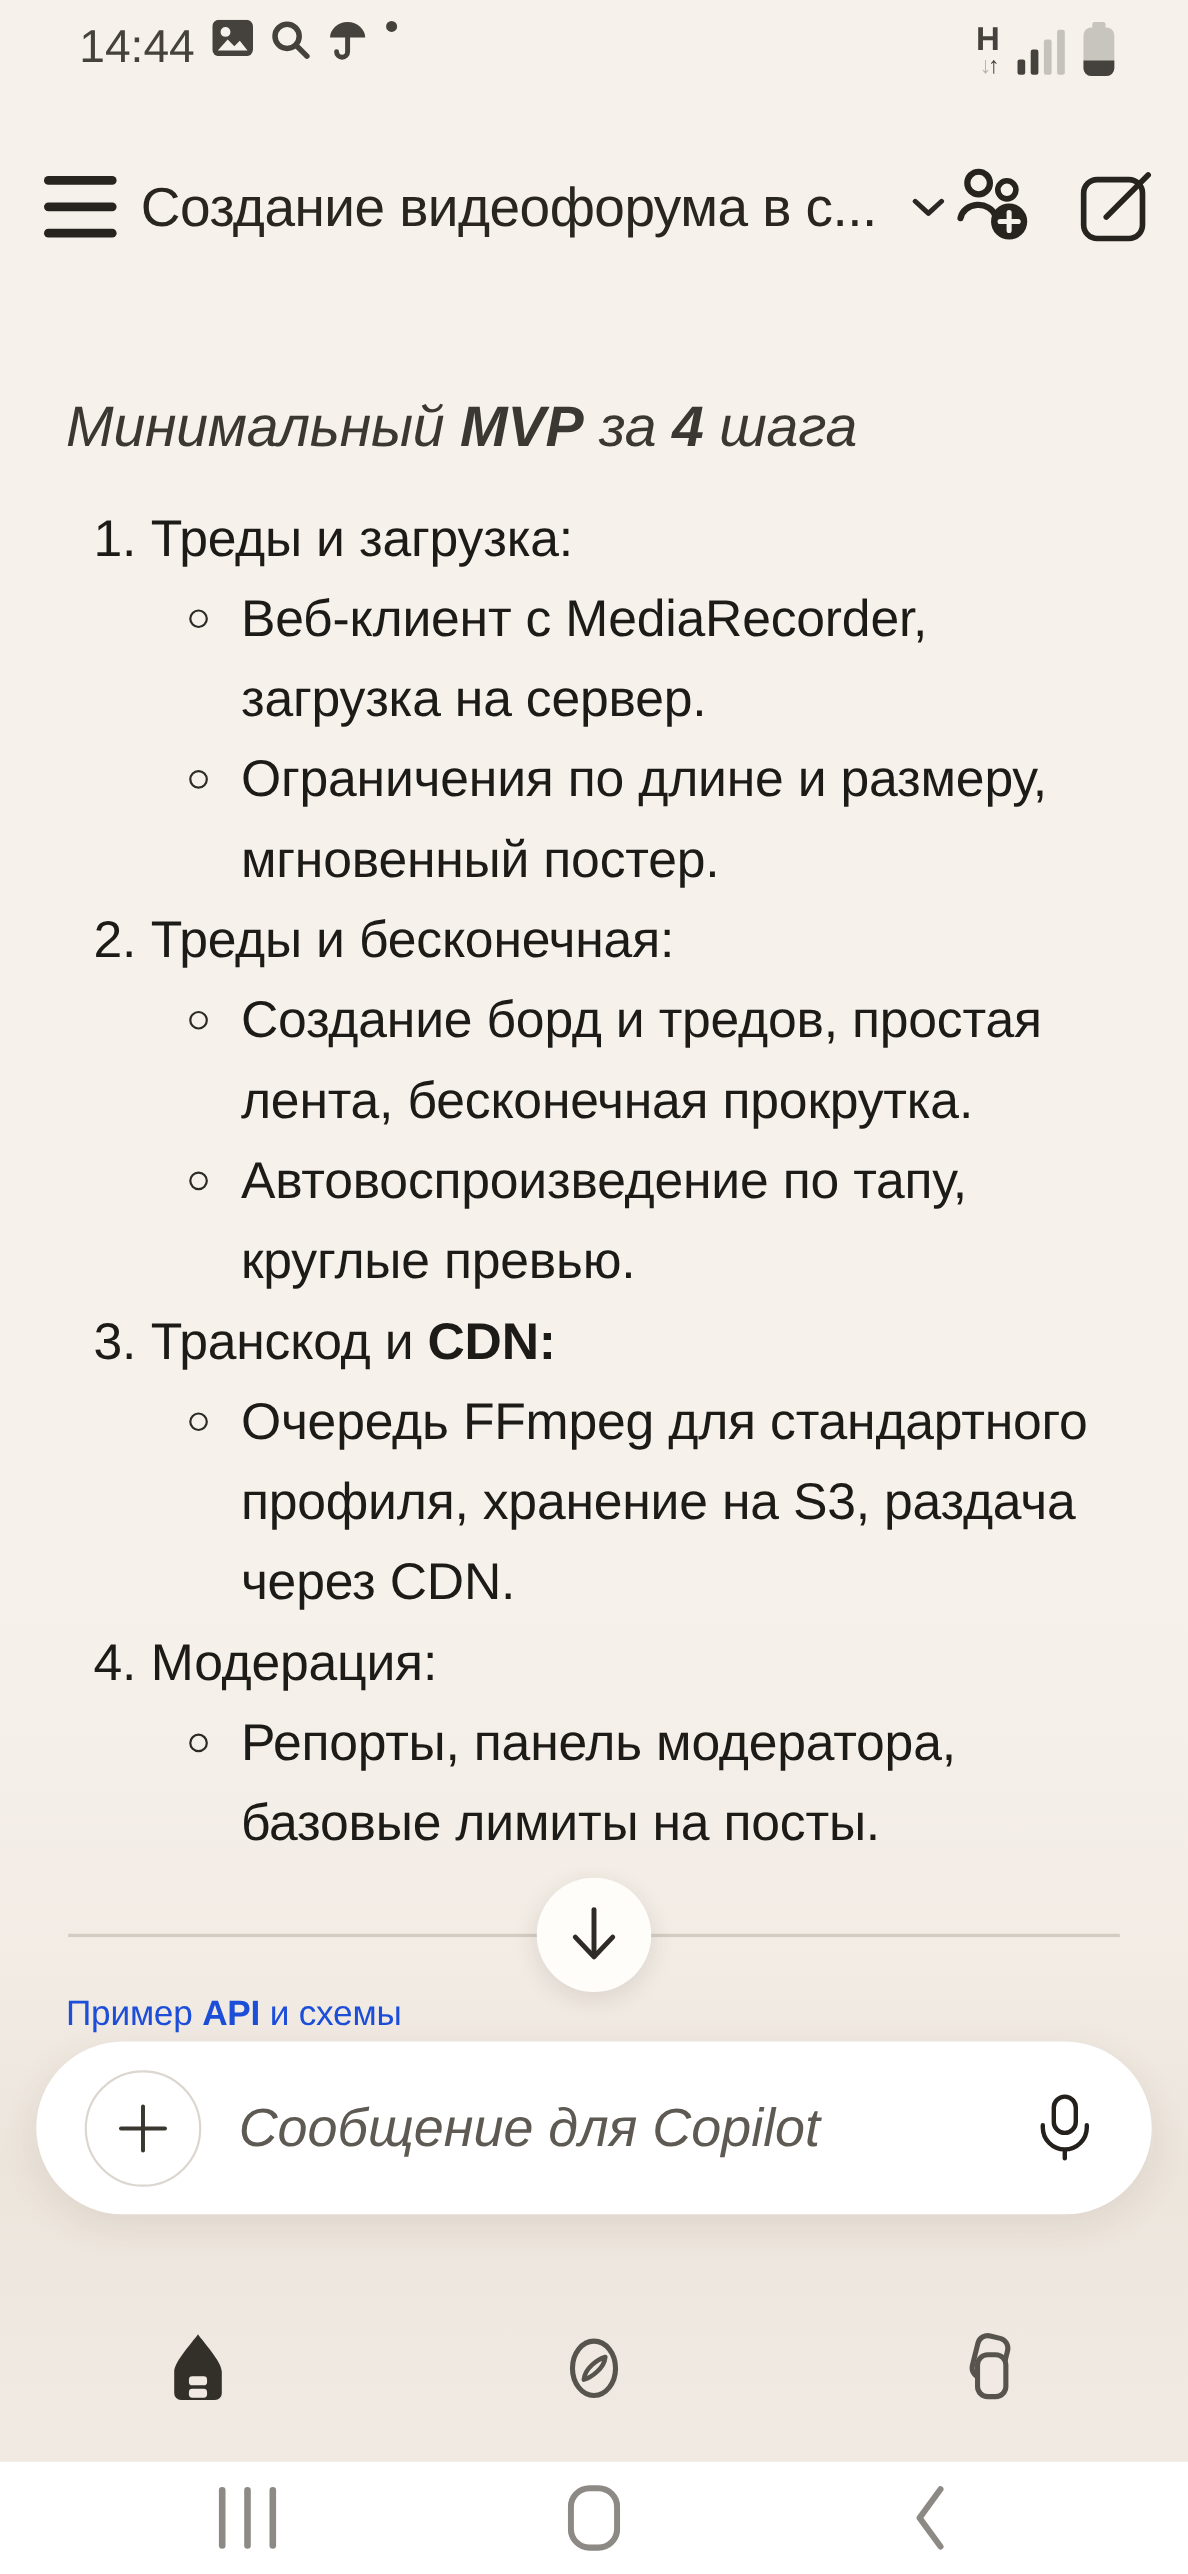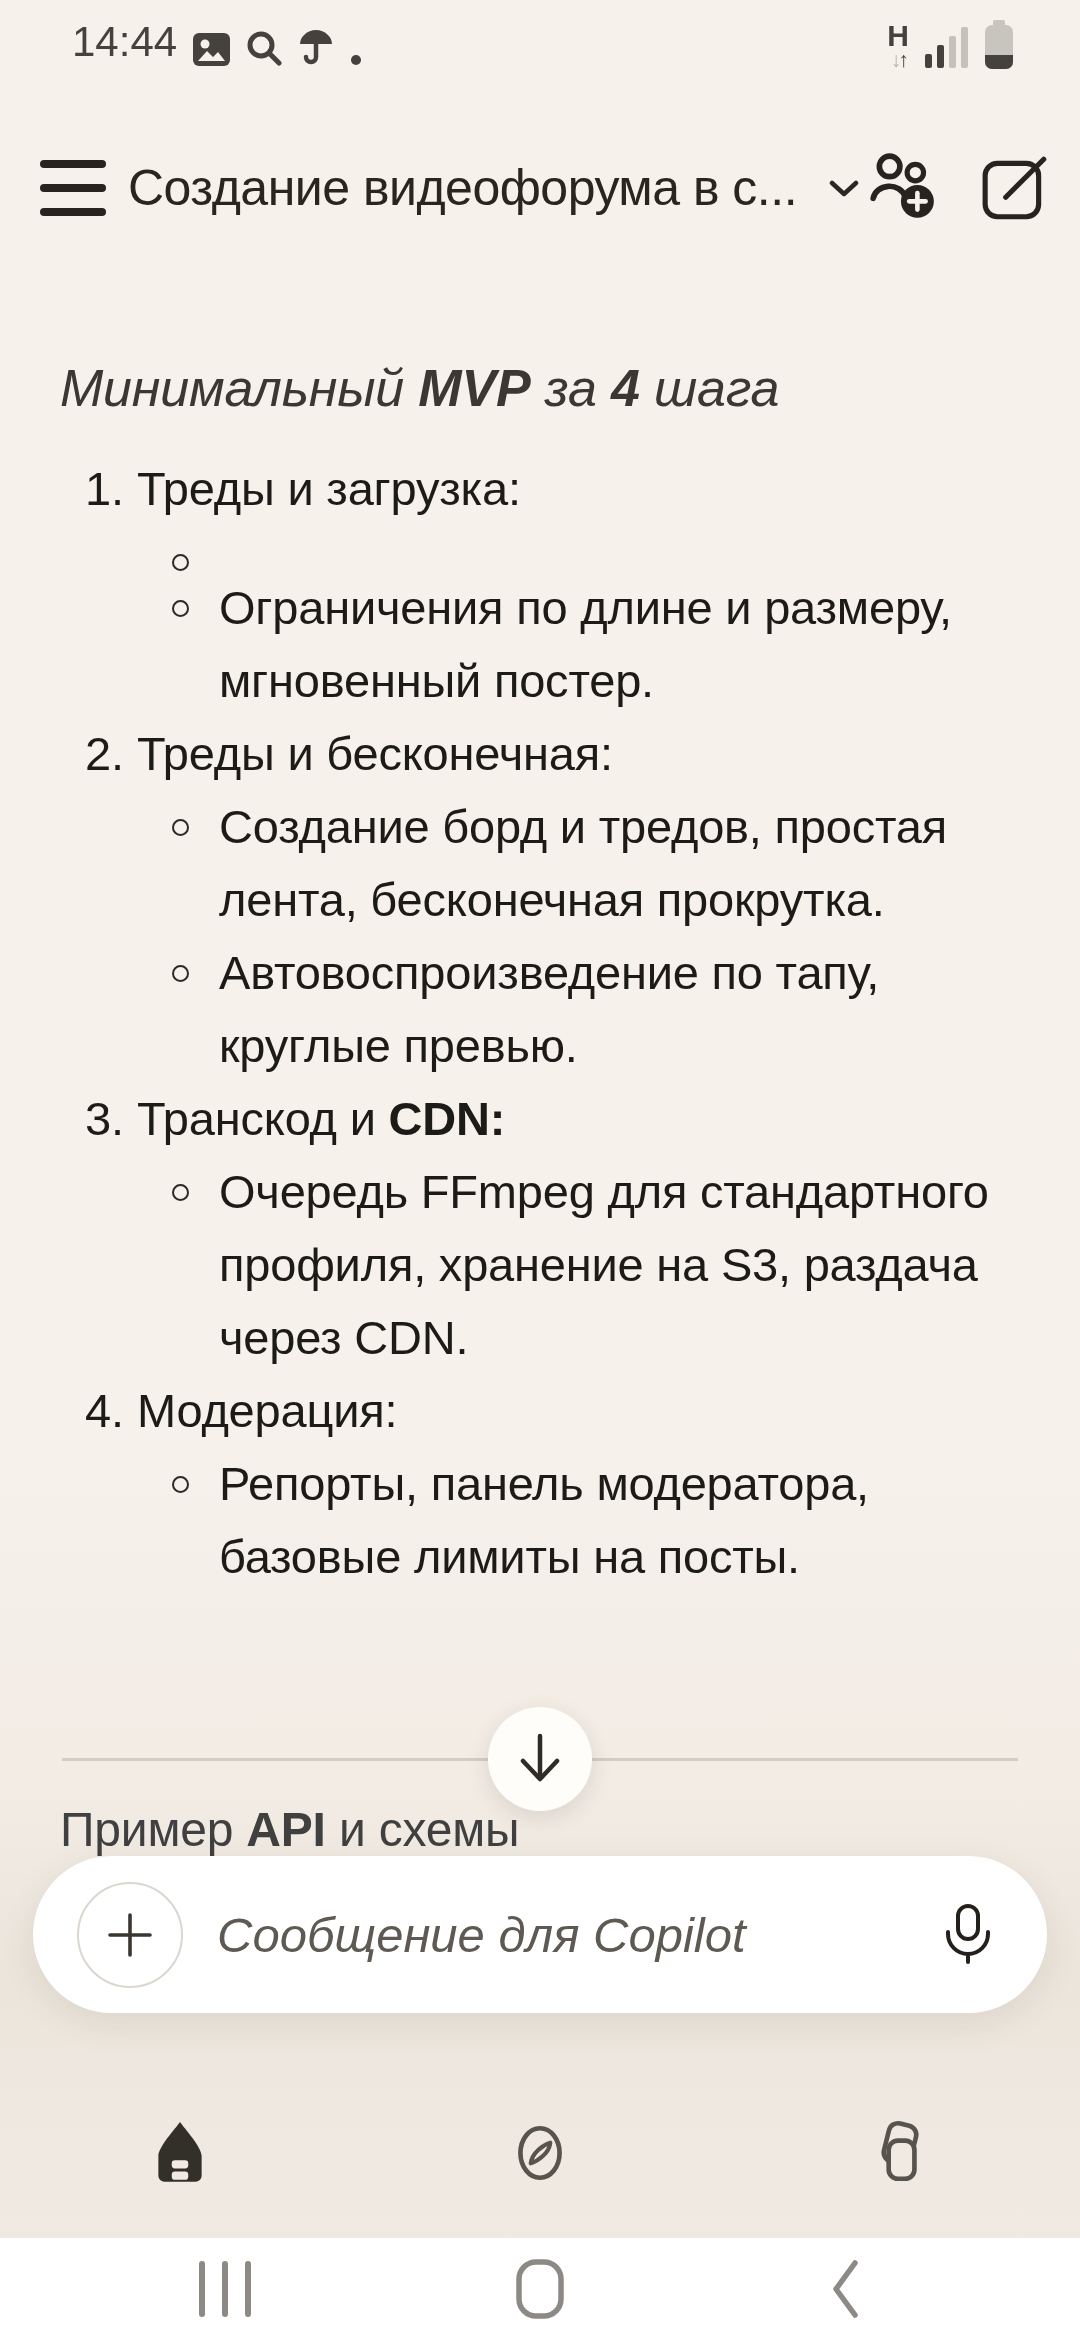--- a/index.html
+++ b/index.html
@@ -5,21 +5,21 @@
   html,body{margin:0;padding:0;}
   body{
     width:1080px;height:2340px;overflow:hidden;position:relative;
     font-family:"Liberation Sans", sans-serif;
     background:linear-gradient(180deg,#f6f1eb 0%,#f6f1eb 62%,#f2ece5 76%,#ece5dc 84%,#f0e9e1 92%,#f1eae2 100%);
   }
   .screen{position:absolute;inset:0;}
 
   
   .statusbar{position:absolute;top:0;left:0;right:0;height:86px;}
-  .sb-left{position:absolute;left:72px;top:18px;display:flex;align-items:flex-end;gap:16px;color:#45413c;}
+  .sb-left{position:absolute;left:72px;top:18px;display:flex;align-items:flex-start;gap:16px;color:#45413c;}
   .sb-time{font-size:42px;letter-spacing:0;color:#45413c;}
   .sb-right{position:absolute;right:66px;top:14px;display:flex;align-items:flex-end;gap:16px;height:58px;}
   .hnet{display:flex;flex-direction:column;align-items:center;line-height:1;margin-bottom:2px;}
   .hnet .h{font-size:30px;font-weight:bold;color:#45413c;}
   .hnet .arr{font-size:21px;letter-spacing:-3px;margin-top:-2px;}
   .hnet .arr .dn{color:#b9b4ae;} .hnet .arr .up{color:#45413c;}
   .sigbars{display:flex;align-items:flex-end;gap:5px;margin-bottom:4px;}
   .sigbars i{display:block;width:7px;border-radius:2px;}
   .sigbars i:nth-child(1){height:14px;background:#45413c;}
   .sigbars i:nth-child(2){height:23px;background:#45413c;}
@@ -45,21 +45,21 @@
   .uli{display:flex;padding-left:112px;}
   .uli .dot{flex:none;width:13px;height:13px;border:2.5px solid #2c2a26;border-radius:50%;margin:29px 30px 0 0;}
   .uli .t{flex:1;max-width:800px;}
 
   
   .divider{position:absolute;left:62px;top:1758px;width:956px;height:2.5px;background:#d2ccc3;}
   .scrollbtn{position:absolute;left:488px;top:1707px;width:104px;height:104px;border-radius:50%;
     background:#fffdf9;border:none;box-shadow:0 6px 22px rgba(60,45,30,0.12);cursor:pointer;
     display:flex;align-items:center;justify-content:center;}
 
-  .next-h{position:absolute;left:60px;top:1800px;font-size:48px;line-height:60px;color:#404040;letter-spacing:-0.2px;z-index:1;}
+  .next-h{position:absolute;left:60px;top:1800px;font-size:32px;line-height:60px;color:#1d4ed8;letter-spacing:-0.2px;z-index:1;}
   .next-h b{font-weight:bold;}
 
   
   .composer{position:absolute;left:33px;top:1856px;width:1014px;height:157px;background:#ffffff;border-radius:79px;
     box-shadow:0 10px 34px rgba(90,70,50,0.10);z-index:2;display:flex;align-items:center;}
   .plus-btn{flex:none;width:106px;height:106px;margin-left:44px;border-radius:50%;background:#fff;
     border:2px solid #dbd6cf;display:flex;align-items:center;justify-content:center;cursor:pointer;padding:0;}
   .composer input{flex:1;border:none;outline:none;background:transparent;margin-left:32px;
     font-family:"Liberation Sans",sans-serif;font-size:49px;color:#1d1b17;font-style:italic;}
   .composer input::placeholder{color:#5e5a53;opacity:1;}
@@ -168,20 +168,21 @@
 
   <div class="doc">
     <div class="msg-h"><span>Минимальный </span><b>MVP</b><span> за </span><b>4</b><span> шага</span></div>
 
     <div class="oli">
       <span class="num">1.</span>
       <span class="t">Треды и загрузка:</span>
     </div>
     <div class="uli">
       <span class="dot"></span>
+      <span class="t">Веб-клиент с MediaRecorder, загрузка на сервер.</span>
     </div>
     <div class="uli">
       <span class="dot"></span>
       <span class="t">Ограничения по длине и размеру, мгновенный постер.</span>
     </div>
 
     <div class="oli">
       <span class="num">2.</span>
       <span class="t">Треды и бесконечная:</span>
     </div>

